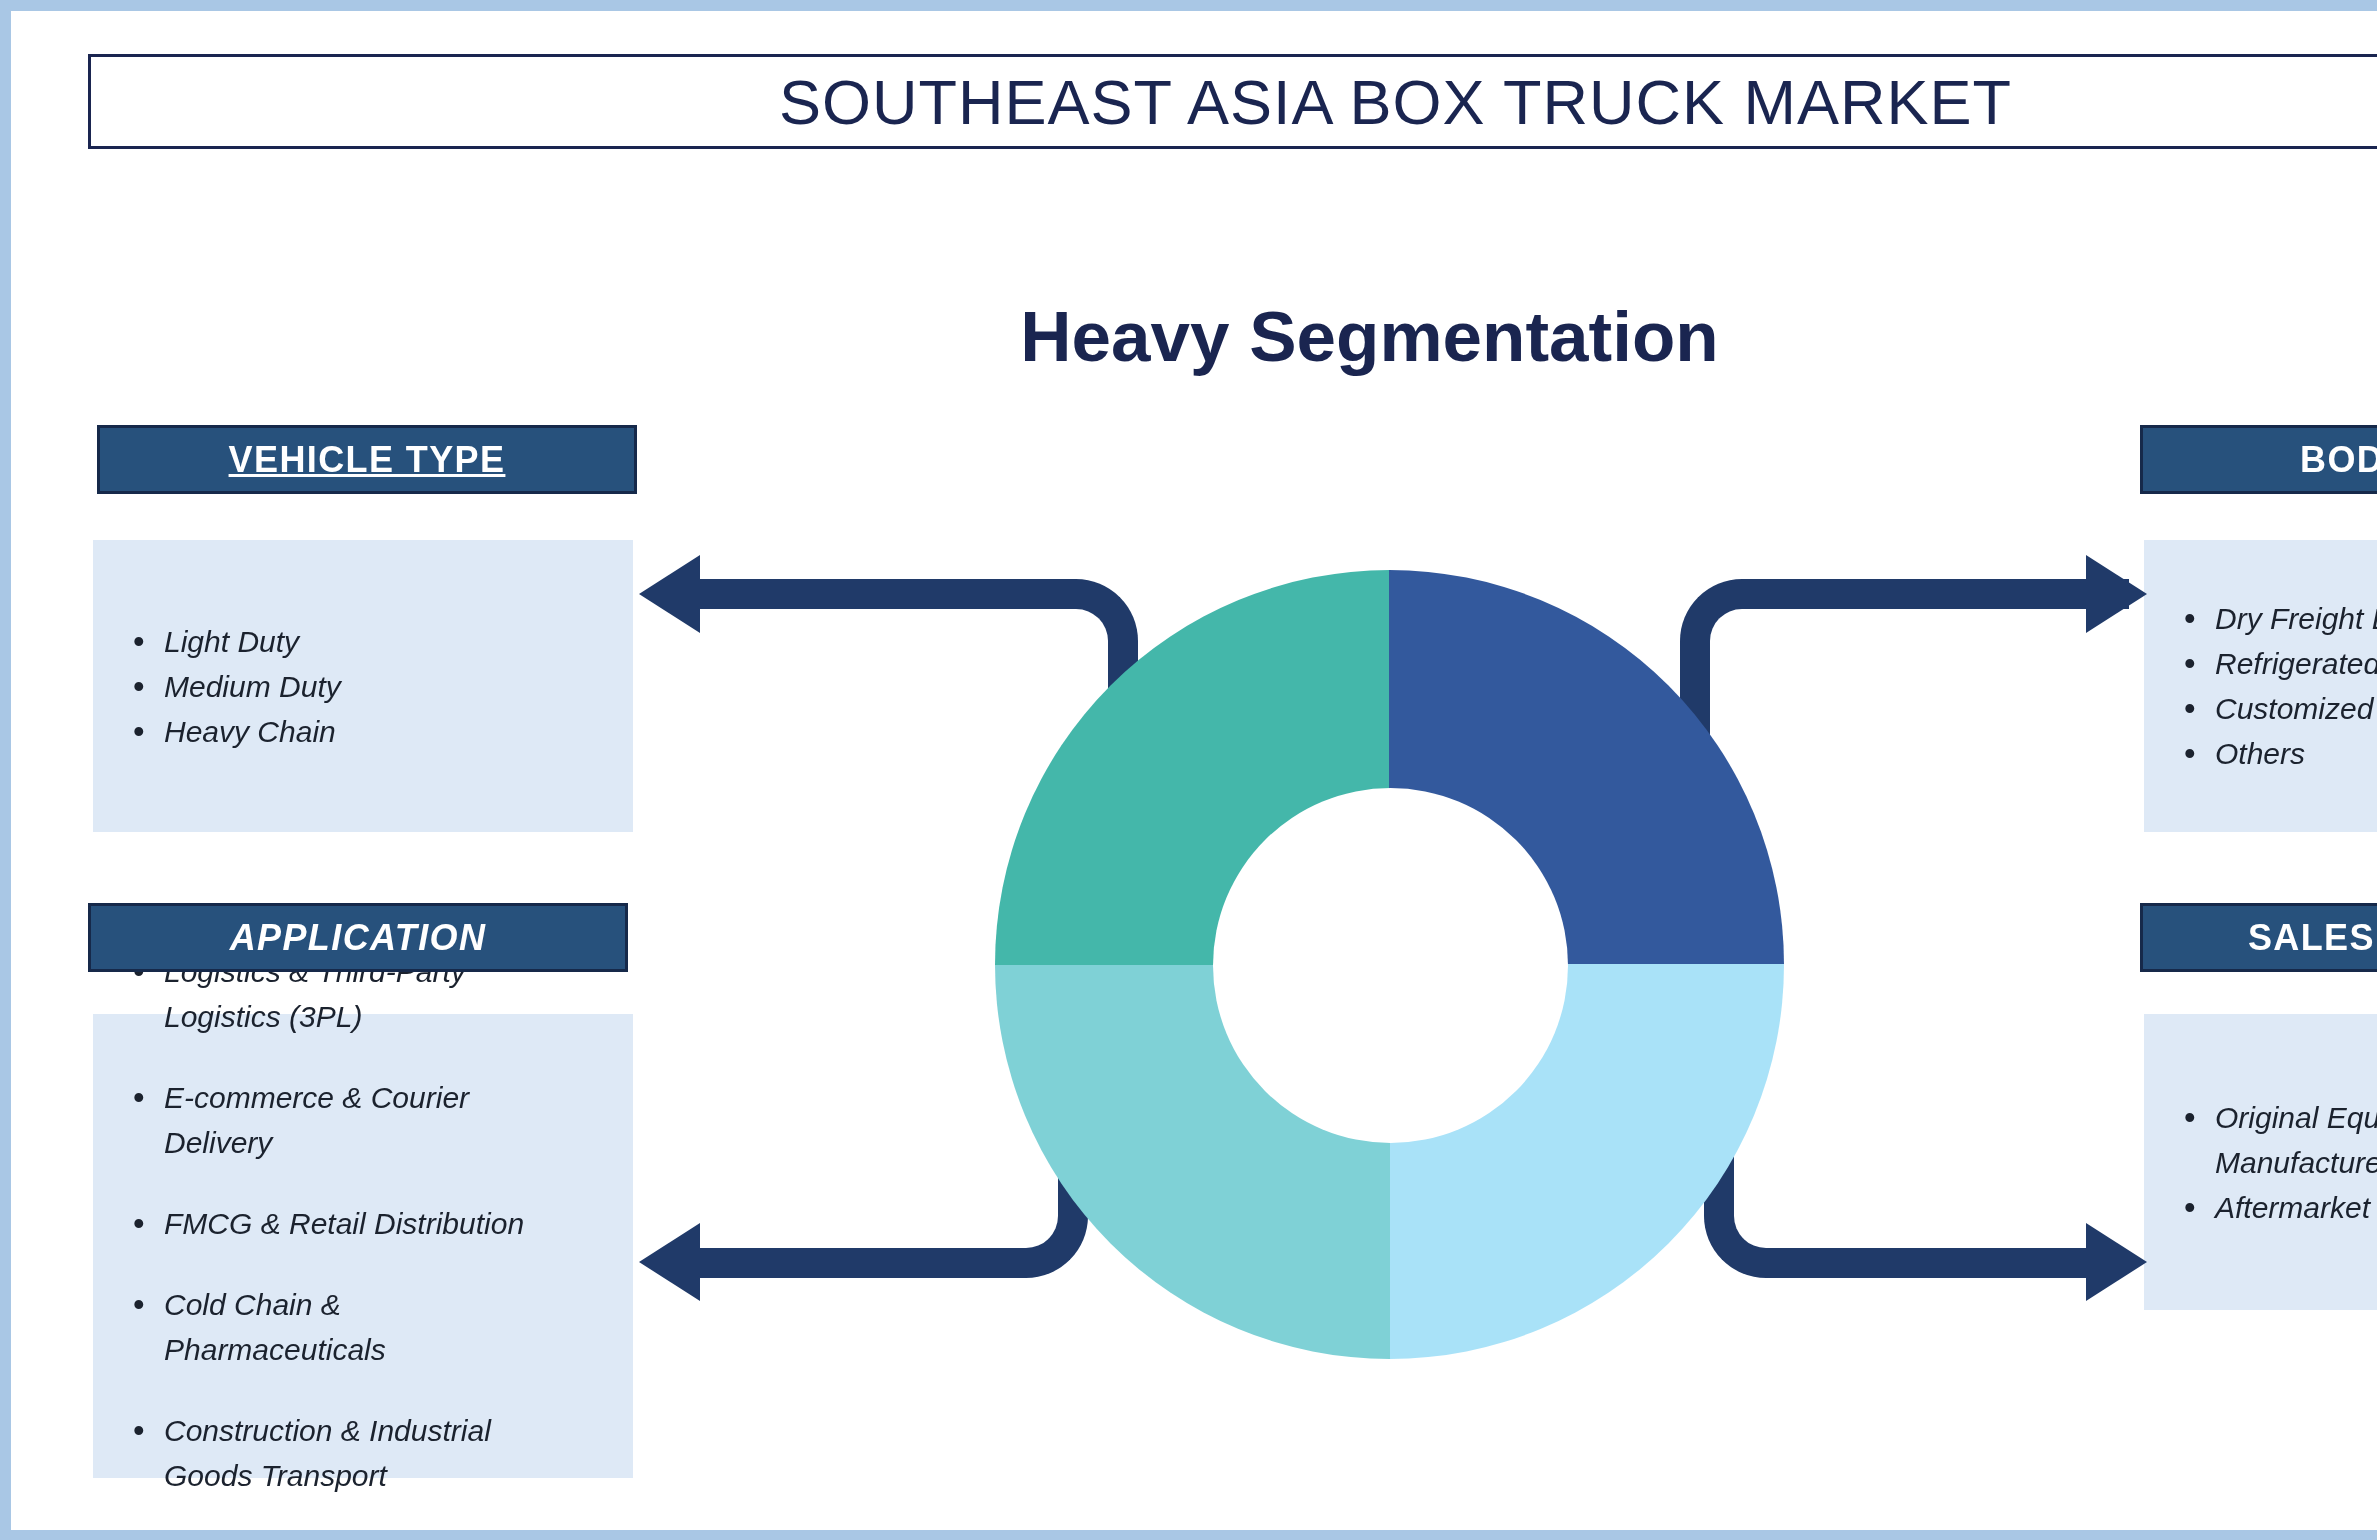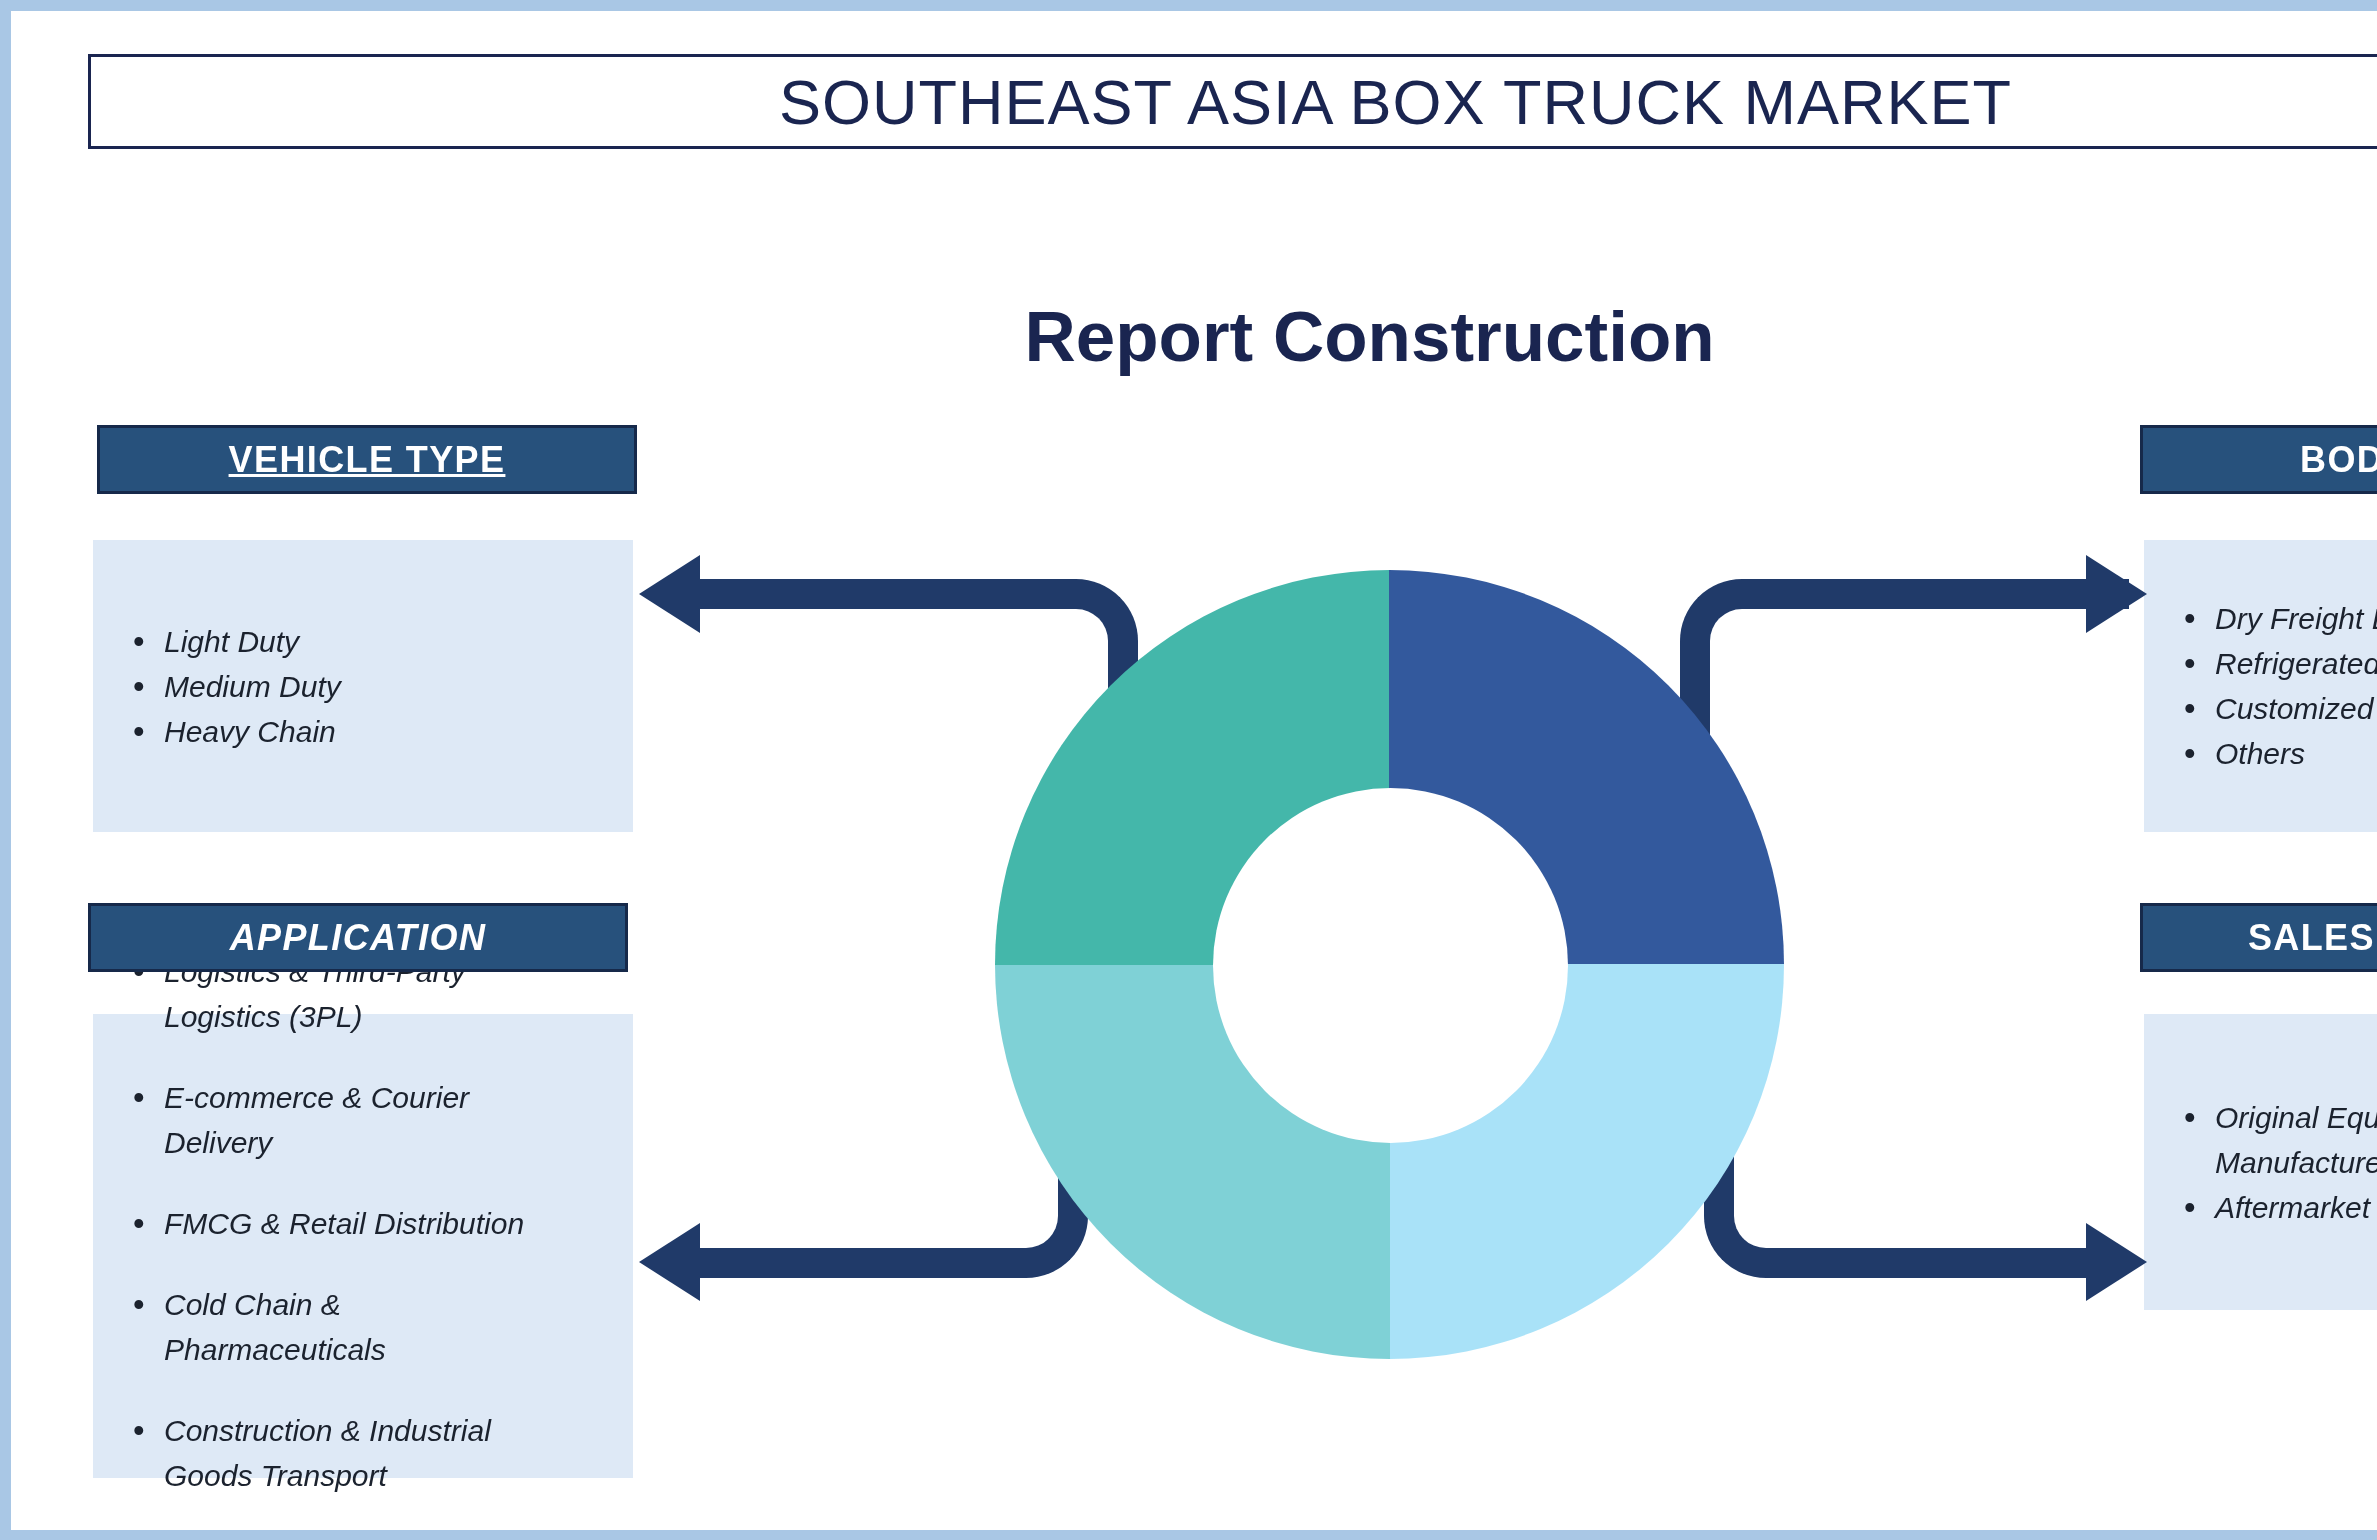--- a/index.html
+++ b/index.html
@@ -168,21 +168,21 @@
 </style>
 </head>
 <body>
 
 <div id="stage" style="--background: #FFFFFF; --frame: #A9C7E5; --navy-text: #1A2550; --header-bg: #27517C; --header-border: #16294A; --panel-bg: #DEE9F6; --list-text: #1B222E; --arrow: #203A69;">
 
   <div class="title-box">
     <h1>SOUTHEAST ASIA BOX TRUCK MARKET</h1>
   </div>
 
-  <div class="subtitle">Report Construction</div>
+  <div class="subtitle">Heavy Segmentation</div>
 
   <div class="seg-header" id="hdr-vehicle">VEHICLE TYPE</div>
   <div class="seg-header" id="hdr-application">APPLICATION</div>
   <div class="seg-header" id="hdr-body">BODY TYPE</div>
   <div class="seg-header" id="hdr-sales">SALES CHANNEL</div>
 
   <div class="list-box" id="panel-vehicle">
     <ul>
         <li>Light Duty</li>
         <li>Medium Duty</li>

